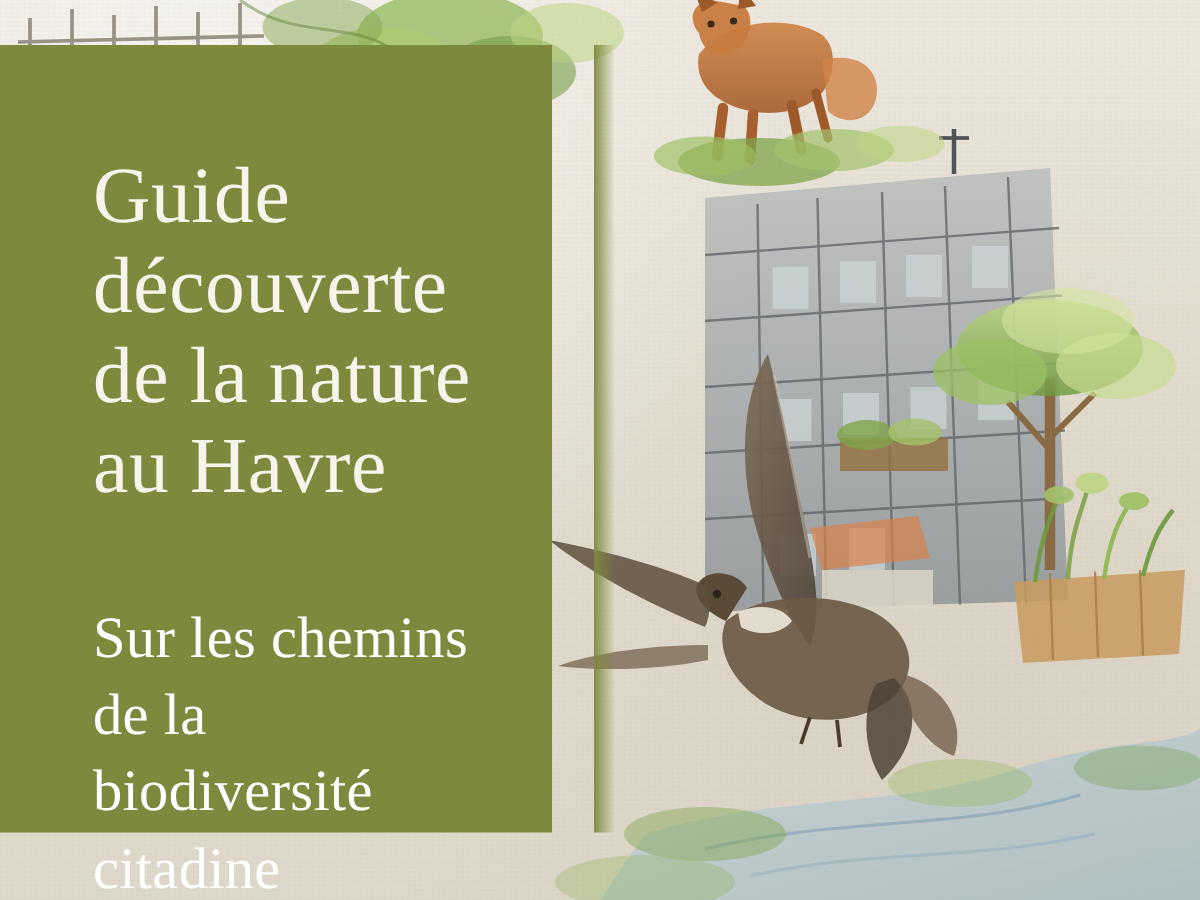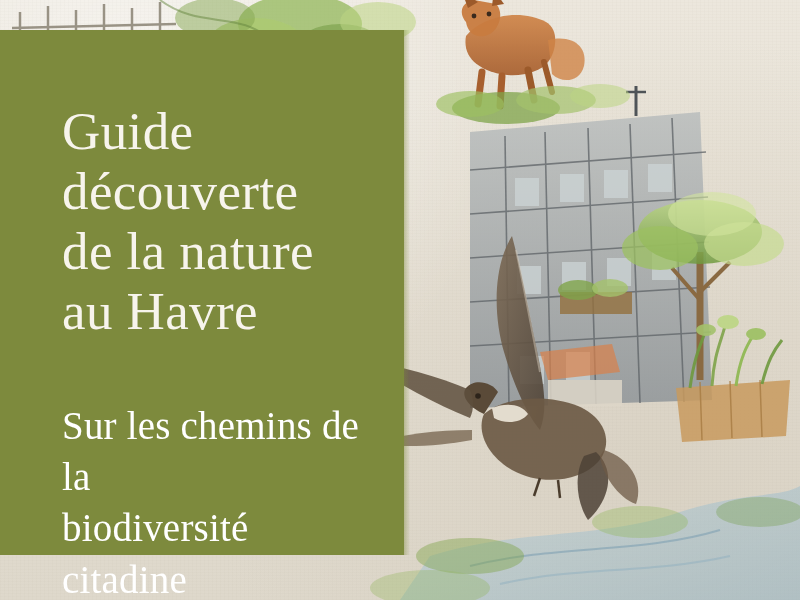--- a/index.html
+++ b/index.html
@@ -43,21 +43,21 @@
     display: block;
     width: 800px;
     height: 600px;
   }
 
   
   .title-panel {
     position: absolute;
     left: 0;
     top: 30px;
-    width: 404px;
+    width: 368px;
     height: 525px;
     background: #7d8a3d;
     box-shadow: 0 0 0 0 rgba(0,0,0,0);
   }
   .title-panel .panel-inner {
     padding: 72px 40px 0 62px;
   }
   .main-title {
     margin: 0;
     color: #f7f4ec;

